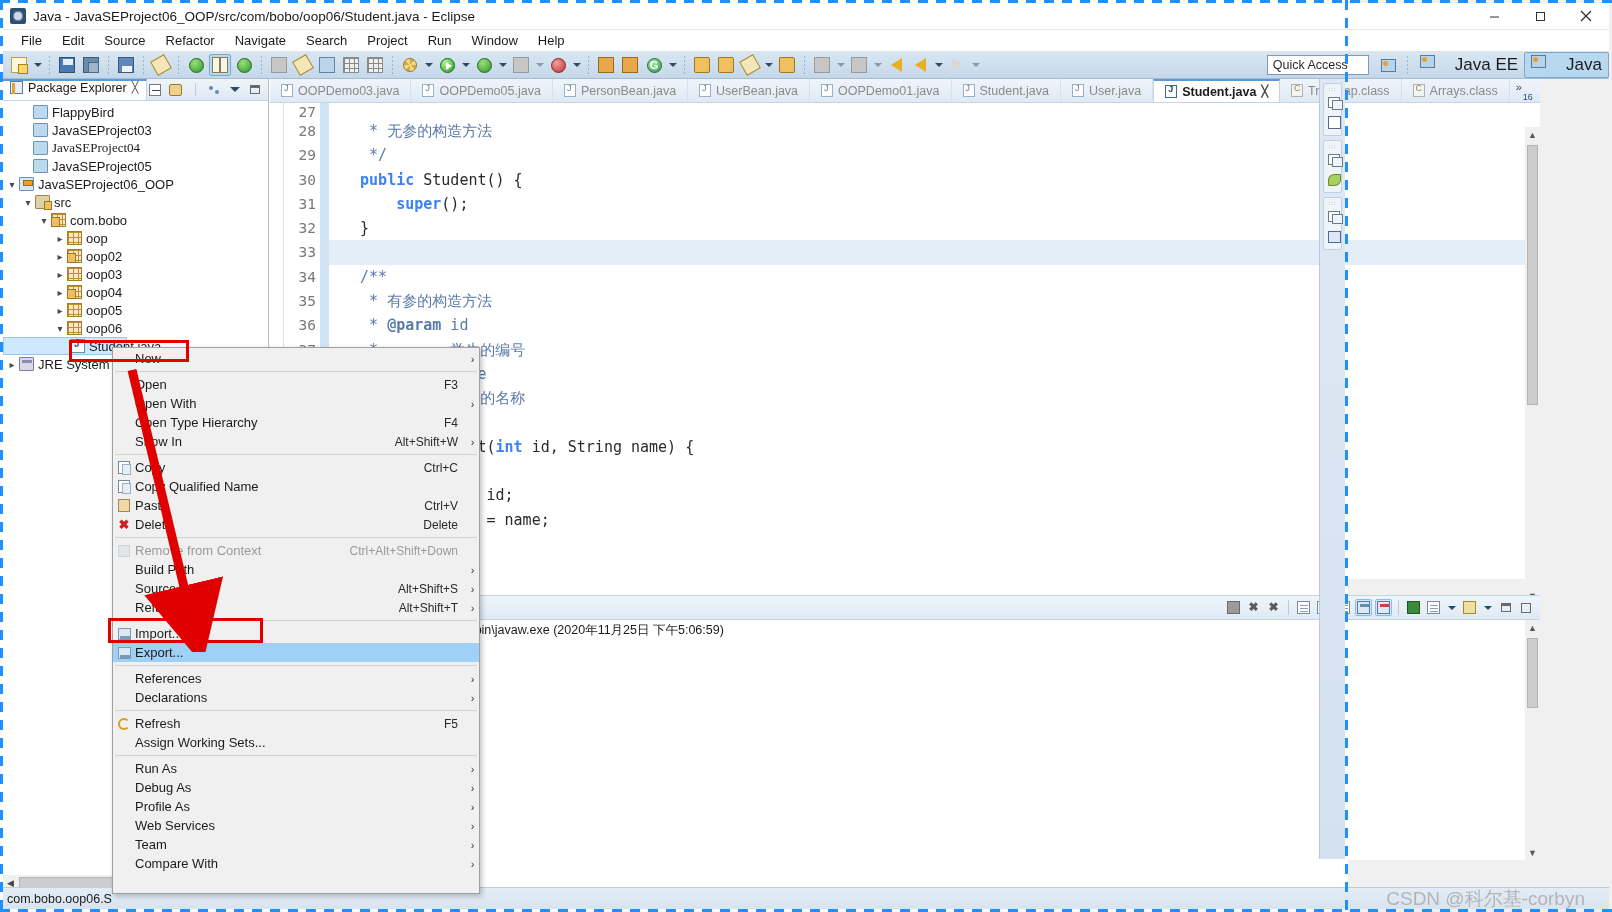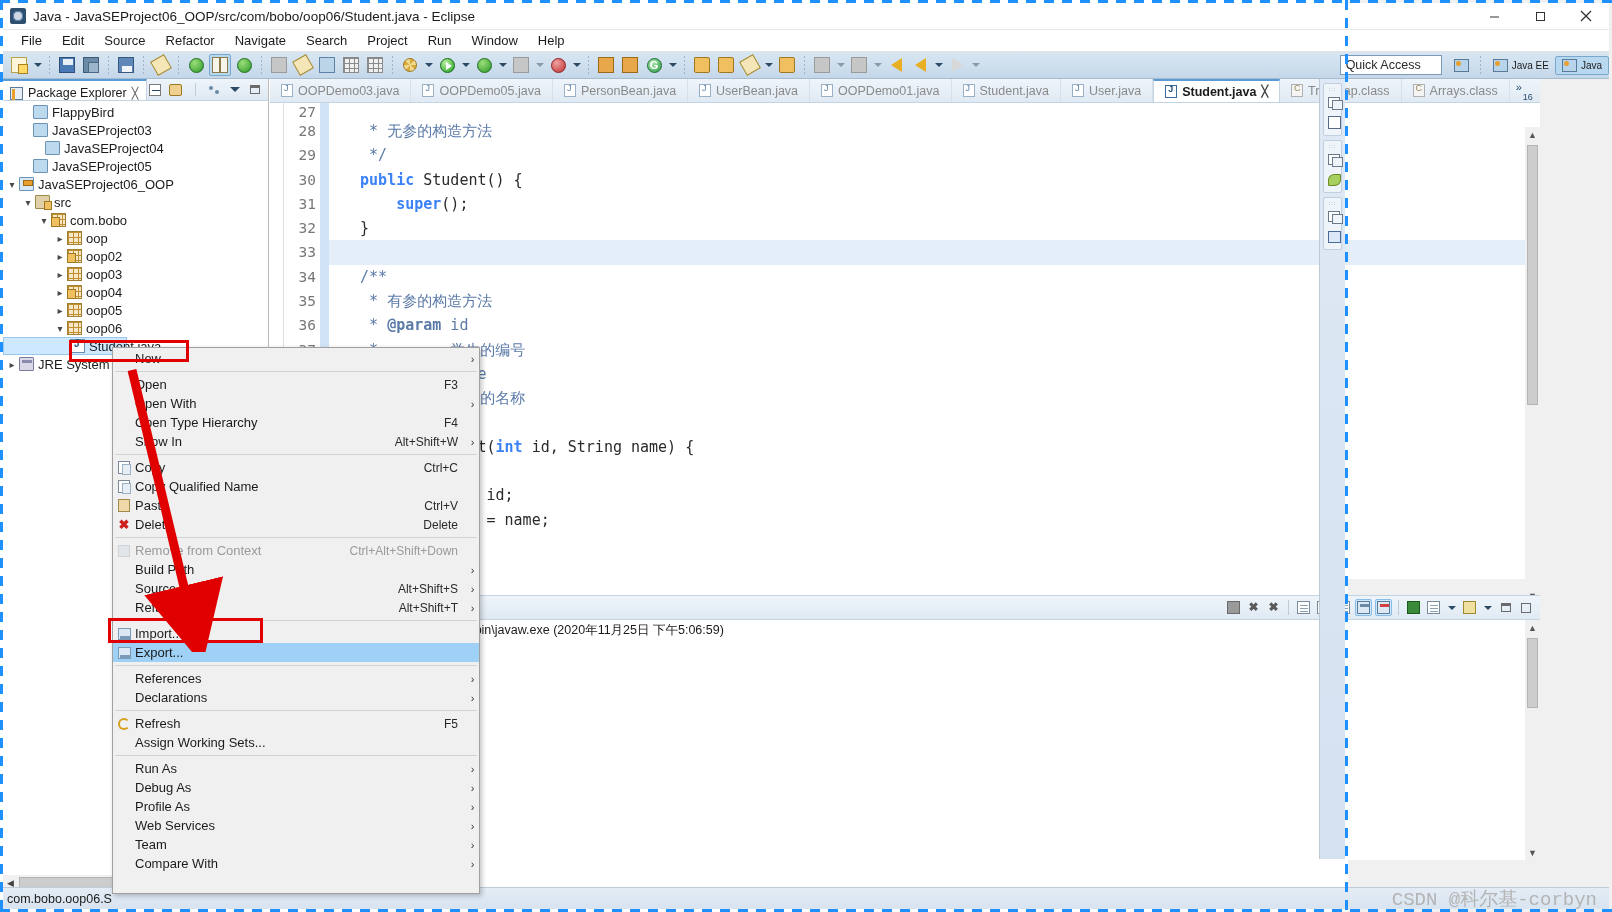--- a/index.html
+++ b/index.html
@@ -119,32 +119,32 @@
     background:radial-gradient(circle at 35% 30%,#a8e8a8,#2c9a4c); border:1px solid #1d6b33;
     color:#fff; font-size:11px; line-height:13px; text-align:center; font-weight:bold;}
 
   .quick-access {
     margin-left:auto; width:102px; height:20px; background:#ffffff;
     border:1px solid #7a9ab8; display:flex; align-items:center; padding-left:5px;
     font-size:12.5px; color:#2a2a2a; margin-right:8px;
   }
   .persp-sep { width:1px; height:18px; margin:0 6px;
     background:repeating-linear-gradient(to bottom,#9fb3c6 0 2px, transparent 2px 4px); }
-  .persp-btn { display:flex; align-items:center; gap:4px; padding:2px 6px; font-size:10px; color:#1b1b1b;
+  .persp-btn { display:flex; align-items:flex-start; gap:20px; padding:2px 6px; font-size:17px; color:#1b1b1b;
      border-radius:2px; white-space:nowrap;}
   .persp-btn.sel { background:#b8d8f0; border:1px solid #7aa8cc; }
   .persp-ic { width:15px;height:13px; background:#b8d4ea; border:1px solid #5a7a9a; position:relative; flex:none;}
   .persp-ic::after{content:"";position:absolute;left:1px;top:1px;width:5px;height:5px;border-radius:50%;background:#e8a030;}
 
   
   .pe-panel { position:absolute; left:3px; top:79px; width:266px; height:780px; background:#ffffff;
      border-right:1px solid #bcbcbc; }
   .pe-tabrow { height:22px; background:linear-gradient(to bottom,#eef4fa,#dfe9f3);
      display:flex; align-items:stretch; border-bottom:1px solid #c4d4e2;}
-  .pe-tab { background:#ffffff; display:flex; align-items:flex-end; gap:5px; padding:0 8px 0 7px;
+  .pe-tab { background:#ffffff; display:flex; align-items:flex-start; gap:5px; padding:0 8px 0 7px;
      border-right:1px solid #c4d4e2; font-size:12.5px; color:#1b1b1b; white-space:nowrap;
      border-top:2px solid #5b9bd5;}
   .pe-tab-ic{ width:13px;height:13px; background:#e8eef5; border:1px solid #5a7a9a; position:relative; flex:none;}
   .pe-tab-ic::after{content:"";position:absolute;left:1px;top:1px;width:3px;height:11px;background:#e8a030;}
   .pe-x { font-size:11px; color:#555; }
   .pe-tools { margin-left:auto; display:flex; align-items:center; gap:4px; padding-right:6px;}
   .pe-tool { width:16px;height:16px; display:flex;align-items:center;justify-content:center;}
   .mini-collapse{ width:12px;height:12px; border:1px solid #7a7a7a; background:#fff; position:relative;}
   .mini-collapse::after{content:"";position:absolute;left:2px;top:5px;width:8px;height:1px;background:#2a4a6a;}
   .mini-link{ width:13px;height:12px; background:#f0d090; border:1px solid #9a7a20; border-radius:2px;}
@@ -266,22 +266,22 @@
   .r-outline::after{content:"";position:absolute;}
   .r-leaf{ width:13px;height:12px; background:#a8d060; border:1px solid #6a8a20; border-radius:50% 10% 50% 10%;}
   .r-hier{ width:13px;height:12px; background:#dce8f8; border:1px solid #4a6a9a;}
   .rdots{ text-align:center; font-size:6px; color:#8a9aaa; letter-spacing:1px; line-height:6px;}
 
   
   .statusbar { position:absolute; left:3px; bottom:3px; width:1606px; height:22px;
      background:linear-gradient(to bottom,#e4ecf6,#d8e4f0); display:flex; align-items:center;
      border-top:1px solid #c0ccda; }
   .sb-text { font-size:12.5px; color:#1b1b1b; padding-left:4px; white-space:nowrap; }
-  .watermark { margin-left:auto; margin-right:12px; font-size:19px; color:#b4b4b4;
-     white-space:nowrap; font-family:Liberation Mono, monospace; }
+  .watermark { margin-left:auto; margin-right:24px; font-size:19px; color:#b4b4b4;
+     white-space:nowrap; font-family:Liberation Sans, sans-serif; }
 
   
   .ctxmenu { position:absolute; left:112px; top:347px; width:368px; background:#f0f0f0;
      border:1px solid #a0a0a0; z-index:120; padding:1px 0;
      box-shadow:2px 2px 5px rgba(0,0,0,0.24); }
   .cmi { display:flex; align-items:center; height:19px; font-size:13px; color:#1b1b1b; position:relative;}
   .cmi.sel { background:#9fd0f5; }
   .cmi.disabled { color:#9a9a9a; }
   .cmi-ic { width:22px; height:19px; display:flex; align-items:center; justify-content:center; flex:none;}
   .cmi-label { flex:1; white-space:nowrap; }
@@ -515,21 +515,21 @@
       <div class="tnode" style="padding-left:16px;">
         <span class="twist"></span>
         <span class="tic tic-folder"></span>
         <span>FlappyBird</span>
       </div>
       <div class="tnode" style="padding-left:16px;">
         <span class="twist"></span>
         <span class="tic tic-folder"></span>
         <span>JavaSEProject03</span>
       </div>
-      <div class="tnode" style="padding-left:28px;">
+      <div class="tnode" style="padding-left:16px;font-family:Liberation Serif, serif;">
         <span class="twist"></span>
         <span class="tic tic-folder"></span>
         <span>JavaSEProject04</span>
       </div>
       <div class="tnode" style="padding-left:16px;">
         <span class="twist"></span>
         <span class="tic tic-folder"></span>
         <span>JavaSEProject05</span>
       </div>
       <div class="tnode" style="padding-left:2px;">

